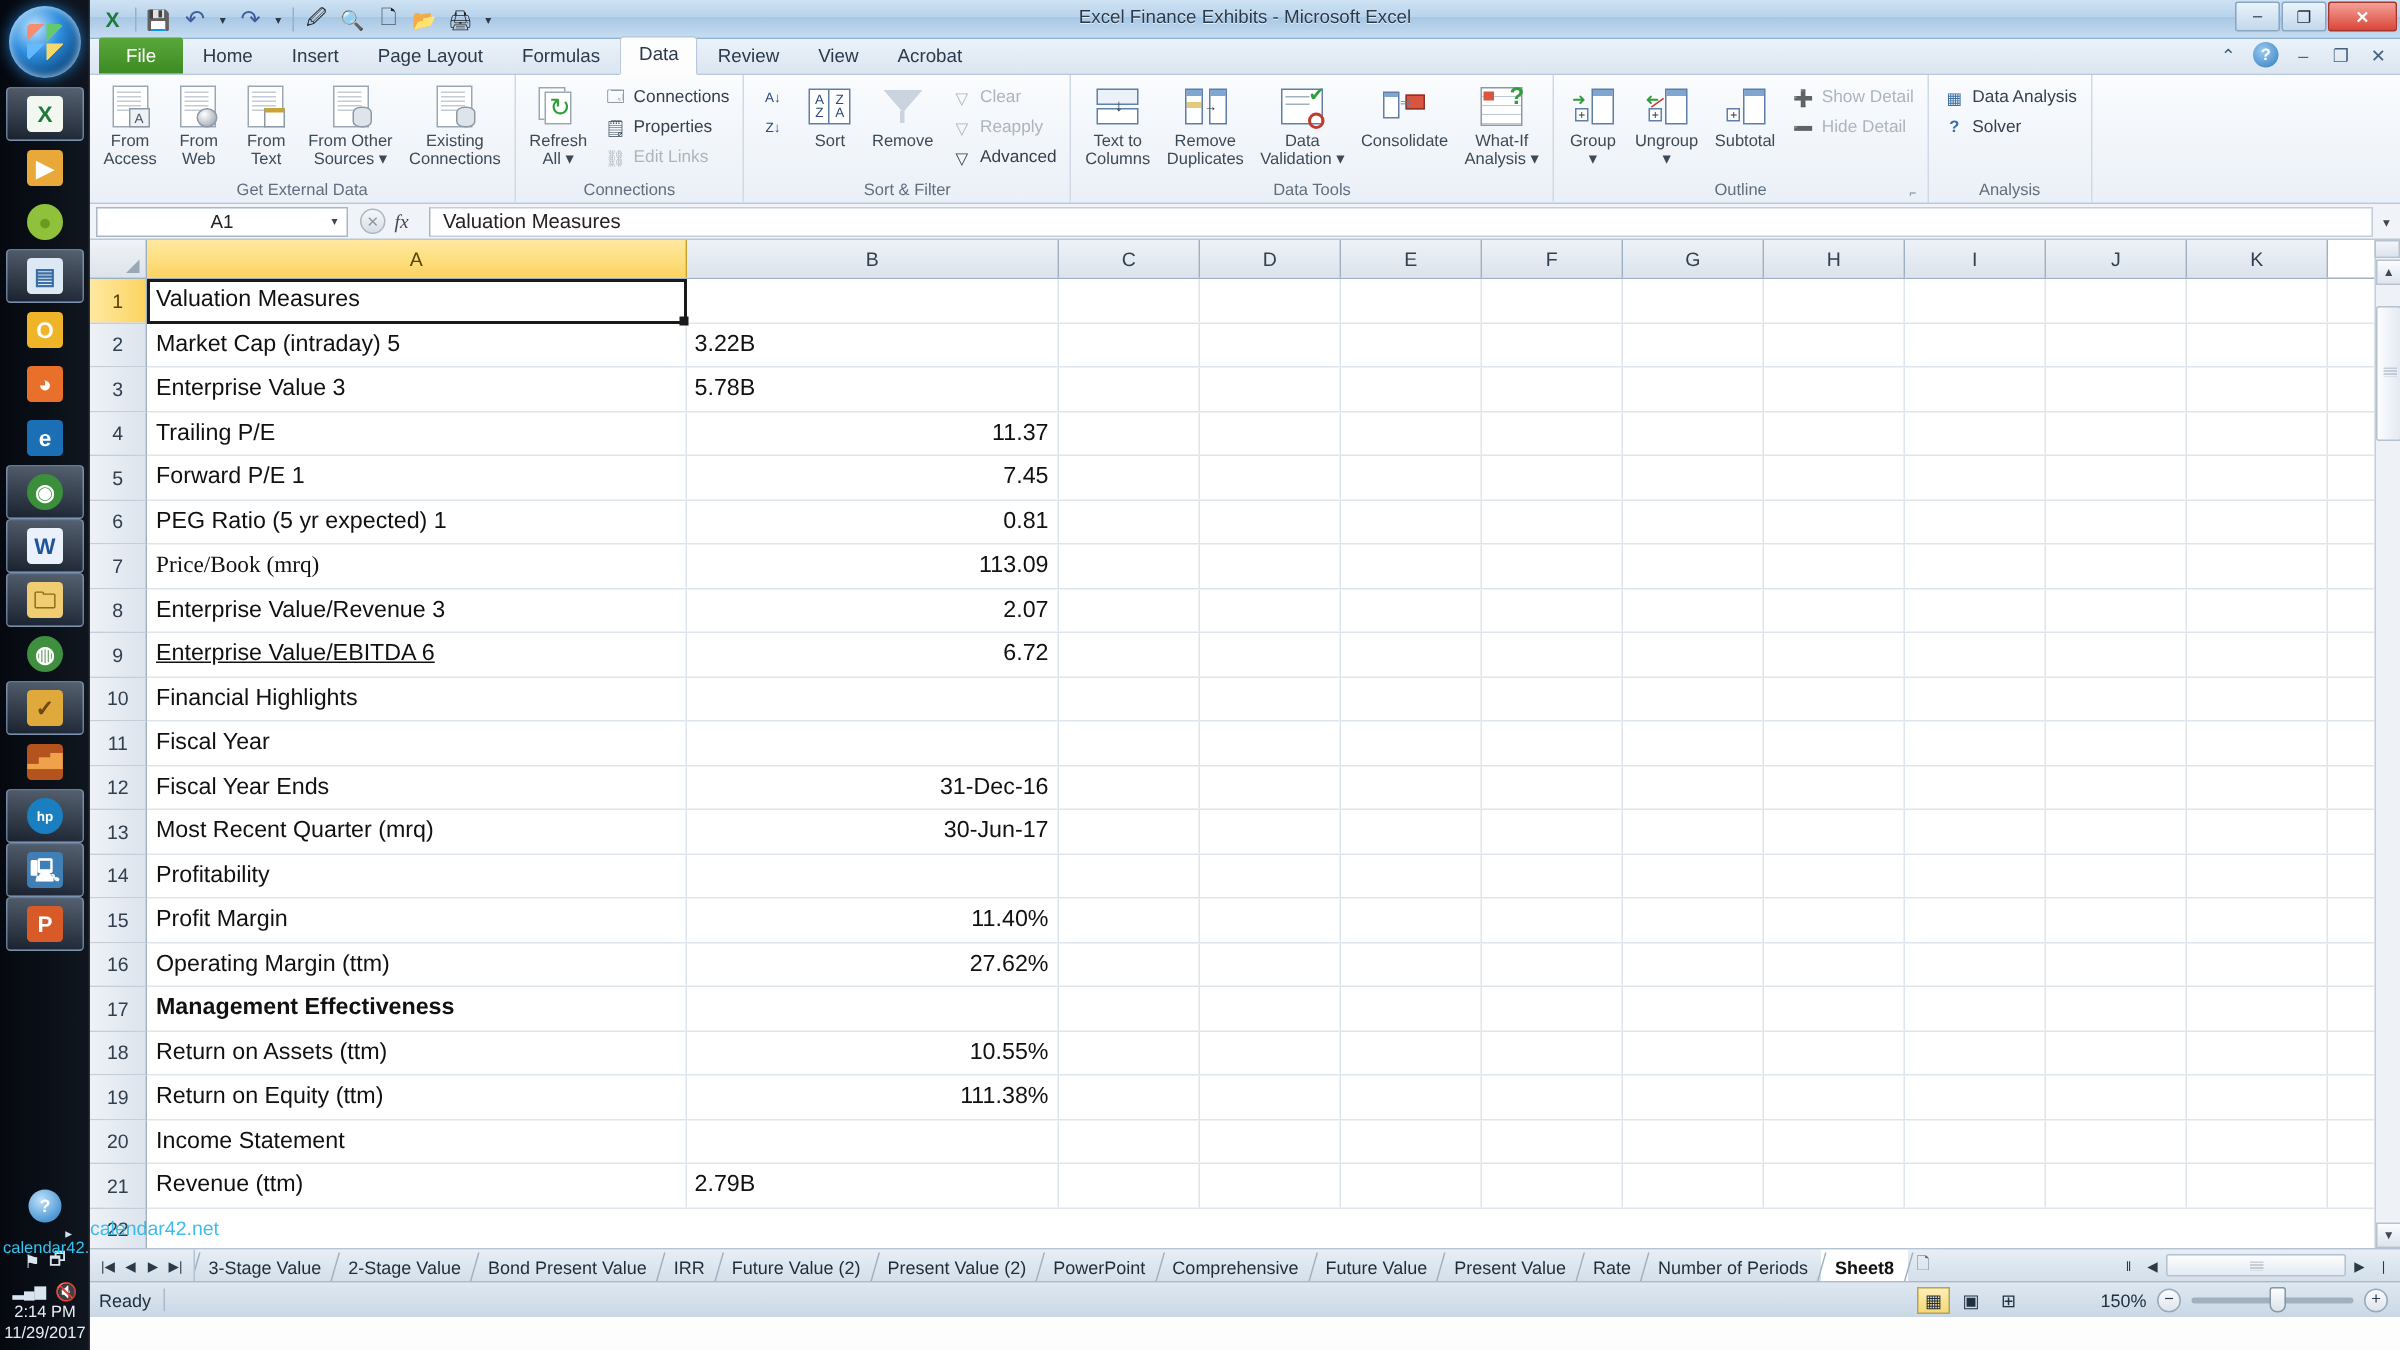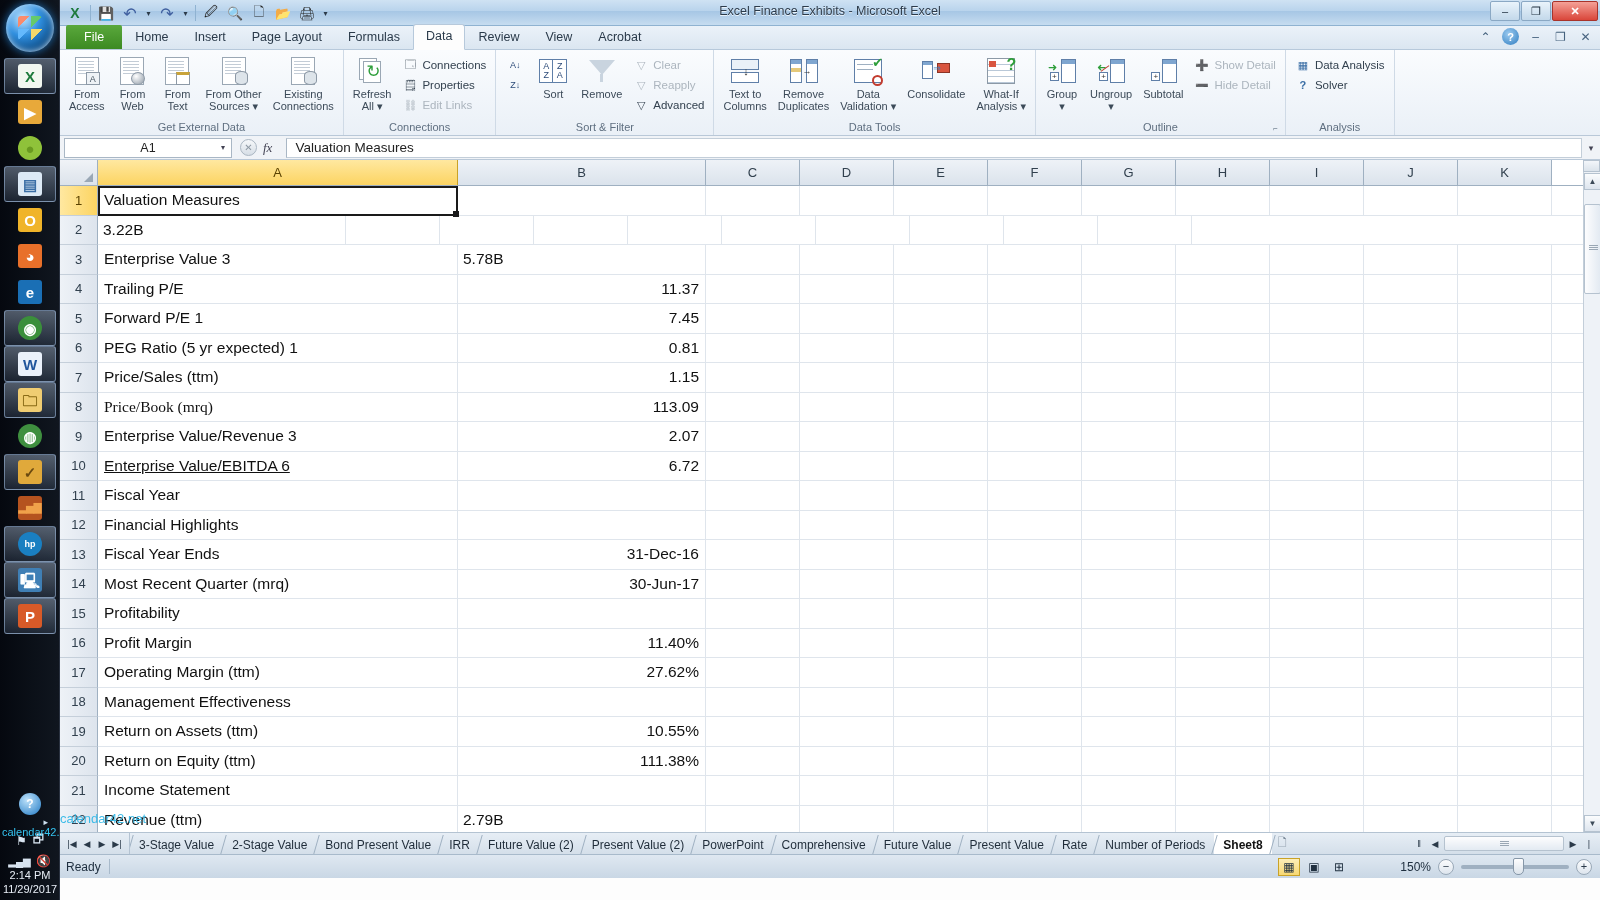--- a/index.html
+++ b/index.html
@@ -630,20 +630,21 @@
             <div class="cell" style="width: 94px; flex: 0 0 94px;"></div>
             <div class="cell" style="width: 94px; flex: 0 0 94px;"></div>
             <div class="cell" style="width: 94px; flex: 0 0 94px;"></div>
             <div class="cell" style="width: 94px; flex: 0 0 94px;"></div>
             <div class="cell" style="width: 94px; flex: 0 0 94px;"></div>
             <div class="cell" style="width: 94px; flex: 0 0 94px;"></div>
             <div class="cell" style="width: 94px; flex: 0 0 94px;"></div>
             <div class="cell" style="width: 94px; flex: 0 0 94px;"></div>
           </div>
           <div class="row">
+            <div class="cell a" style="width: 360px; flex: 0 0 360px;">Market Cap (intraday) 5</div>
             <div class="cell" style="width: 248px; flex: 0 0 248px;">3.22B</div>
             <div class="cell" style="width: 94px; flex: 0 0 94px;"></div>
             <div class="cell" style="width: 94px; flex: 0 0 94px;"></div>
             <div class="cell" style="width: 94px; flex: 0 0 94px;"></div>
             <div class="cell" style="width: 94px; flex: 0 0 94px;"></div>
             <div class="cell" style="width: 94px; flex: 0 0 94px;"></div>
             <div class="cell" style="width: 94px; flex: 0 0 94px;"></div>
             <div class="cell" style="width: 94px; flex: 0 0 94px;"></div>
             <div class="cell" style="width: 94px; flex: 0 0 94px;"></div>
             <div class="cell" style="width: 94px; flex: 0 0 94px;"></div>
@@ -694,33 +695,20 @@
             <div class="cell" style="width: 94px; flex: 0 0 94px;"></div>
             <div class="cell" style="width: 94px; flex: 0 0 94px;"></div>
             <div class="cell" style="width: 94px; flex: 0 0 94px;"></div>
             <div class="cell" style="width: 94px; flex: 0 0 94px;"></div>
             <div class="cell" style="width: 94px; flex: 0 0 94px;"></div>
             <div class="cell" style="width: 94px; flex: 0 0 94px;"></div>
             <div class="cell" style="width: 94px; flex: 0 0 94px;"></div>
             <div class="cell" style="width: 94px; flex: 0 0 94px;"></div>
           </div>
           <div class="row">
-            <div class="cell a" style="width: 360px; flex: 0 0 360px;">Price/Sales (ttm)</div>
-            <div class="cell num" style="width: 248px; flex: 0 0 248px;">1.15</div>
-            <div class="cell" style="width: 94px; flex: 0 0 94px;"></div>
-            <div class="cell" style="width: 94px; flex: 0 0 94px;"></div>
-            <div class="cell" style="width: 94px; flex: 0 0 94px;"></div>
-            <div class="cell" style="width: 94px; flex: 0 0 94px;"></div>
-            <div class="cell" style="width: 94px; flex: 0 0 94px;"></div>
-            <div class="cell" style="width: 94px; flex: 0 0 94px;"></div>
-            <div class="cell" style="width: 94px; flex: 0 0 94px;"></div>
-            <div class="cell" style="width: 94px; flex: 0 0 94px;"></div>
-            <div class="cell" style="width: 94px; flex: 0 0 94px;"></div>
-          </div>
-          <div class="row">
             <div class="cell a" style="width: 360px; flex: 0 0 360px; font-family: Liberation Serif, serif;">Price/Book (mrq)</div>
             <div class="cell num" style="width: 248px; flex: 0 0 248px;">113.09</div>
             <div class="cell" style="width: 94px; flex: 0 0 94px;"></div>
             <div class="cell" style="width: 94px; flex: 0 0 94px;"></div>
             <div class="cell" style="width: 94px; flex: 0 0 94px;"></div>
             <div class="cell" style="width: 94px; flex: 0 0 94px;"></div>
             <div class="cell" style="width: 94px; flex: 0 0 94px;"></div>
             <div class="cell" style="width: 94px; flex: 0 0 94px;"></div>
             <div class="cell" style="width: 94px; flex: 0 0 94px;"></div>
             <div class="cell" style="width: 94px; flex: 0 0 94px;"></div>
@@ -746,46 +734,46 @@
             <div class="cell" style="width: 94px; flex: 0 0 94px;"></div>
             <div class="cell" style="width: 94px; flex: 0 0 94px;"></div>
             <div class="cell" style="width: 94px; flex: 0 0 94px;"></div>
             <div class="cell" style="width: 94px; flex: 0 0 94px;"></div>
             <div class="cell" style="width: 94px; flex: 0 0 94px;"></div>
             <div class="cell" style="width: 94px; flex: 0 0 94px;"></div>
             <div class="cell" style="width: 94px; flex: 0 0 94px;"></div>
             <div class="cell" style="width: 94px; flex: 0 0 94px;"></div>
           </div>
           <div class="row">
+            <div class="cell a" style="width: 360px; flex: 0 0 360px;">Financial Highlights</div>
+            <div class="cell num" style="width: 248px; flex: 0 0 248px;"></div>
+            <div class="cell" style="width: 94px; flex: 0 0 94px;"></div>
+            <div class="cell" style="width: 94px; flex: 0 0 94px;"></div>
+            <div class="cell" style="width: 94px; flex: 0 0 94px;"></div>
+            <div class="cell" style="width: 94px; flex: 0 0 94px;"></div>
+            <div class="cell" style="width: 94px; flex: 0 0 94px;"></div>
+            <div class="cell" style="width: 94px; flex: 0 0 94px;"></div>
+            <div class="cell" style="width: 94px; flex: 0 0 94px;"></div>
+            <div class="cell" style="width: 94px; flex: 0 0 94px;"></div>
+            <div class="cell" style="width: 94px; flex: 0 0 94px;"></div>
+          </div>
+          <div class="row">
             <div class="cell a" style="width: 360px; flex: 0 0 360px;">Fiscal Year</div>
             <div class="cell num" style="width: 248px; flex: 0 0 248px;"></div>
             <div class="cell" style="width: 94px; flex: 0 0 94px;"></div>
             <div class="cell" style="width: 94px; flex: 0 0 94px;"></div>
             <div class="cell" style="width: 94px; flex: 0 0 94px;"></div>
             <div class="cell" style="width: 94px; flex: 0 0 94px;"></div>
             <div class="cell" style="width: 94px; flex: 0 0 94px;"></div>
             <div class="cell" style="width: 94px; flex: 0 0 94px;"></div>
             <div class="cell" style="width: 94px; flex: 0 0 94px;"></div>
             <div class="cell" style="width: 94px; flex: 0 0 94px;"></div>
             <div class="cell" style="width: 94px; flex: 0 0 94px;"></div>
           </div>
           <div class="row">
-            <div class="cell a" style="width: 360px; flex: 0 0 360px;">Financial Highlights</div>
-            <div class="cell num" style="width: 248px; flex: 0 0 248px;"></div>
-            <div class="cell" style="width: 94px; flex: 0 0 94px;"></div>
-            <div class="cell" style="width: 94px; flex: 0 0 94px;"></div>
-            <div class="cell" style="width: 94px; flex: 0 0 94px;"></div>
-            <div class="cell" style="width: 94px; flex: 0 0 94px;"></div>
-            <div class="cell" style="width: 94px; flex: 0 0 94px;"></div>
-            <div class="cell" style="width: 94px; flex: 0 0 94px;"></div>
-            <div class="cell" style="width: 94px; flex: 0 0 94px;"></div>
-            <div class="cell" style="width: 94px; flex: 0 0 94px;"></div>
-            <div class="cell" style="width: 94px; flex: 0 0 94px;"></div>
-          </div>
-          <div class="row">
             <div class="cell a" style="width: 360px; flex: 0 0 360px;">Fiscal Year Ends</div>
             <div class="cell num" style="width: 248px; flex: 0 0 248px;">31-Dec-16</div>
             <div class="cell" style="width: 94px; flex: 0 0 94px;"></div>
             <div class="cell" style="width: 94px; flex: 0 0 94px;"></div>
             <div class="cell" style="width: 94px; flex: 0 0 94px;"></div>
             <div class="cell" style="width: 94px; flex: 0 0 94px;"></div>
             <div class="cell" style="width: 94px; flex: 0 0 94px;"></div>
             <div class="cell" style="width: 94px; flex: 0 0 94px;"></div>
             <div class="cell" style="width: 94px; flex: 0 0 94px;"></div>
             <div class="cell" style="width: 94px; flex: 0 0 94px;"></div>
@@ -837,21 +825,21 @@
             <div class="cell" style="width: 94px; flex: 0 0 94px;"></div>
             <div class="cell" style="width: 94px; flex: 0 0 94px;"></div>
             <div class="cell" style="width: 94px; flex: 0 0 94px;"></div>
             <div class="cell" style="width: 94px; flex: 0 0 94px;"></div>
             <div class="cell" style="width: 94px; flex: 0 0 94px;"></div>
             <div class="cell" style="width: 94px; flex: 0 0 94px;"></div>
             <div class="cell" style="width: 94px; flex: 0 0 94px;"></div>
             <div class="cell" style="width: 94px; flex: 0 0 94px;"></div>
           </div>
           <div class="row">
-            <div class="cell a" style="width: 360px; flex: 0 0 360px;">Management Effectiveness</div>
+            <div class="cell a" style="width: 360px; flex: 0 0 360px; font-weight: bold;">Management Effectiveness</div>
             <div class="cell num" style="width: 248px; flex: 0 0 248px;"></div>
             <div class="cell" style="width: 94px; flex: 0 0 94px;"></div>
             <div class="cell" style="width: 94px; flex: 0 0 94px;"></div>
             <div class="cell" style="width: 94px; flex: 0 0 94px;"></div>
             <div class="cell" style="width: 94px; flex: 0 0 94px;"></div>
             <div class="cell" style="width: 94px; flex: 0 0 94px;"></div>
             <div class="cell" style="width: 94px; flex: 0 0 94px;"></div>
             <div class="cell" style="width: 94px; flex: 0 0 94px;"></div>
             <div class="cell" style="width: 94px; flex: 0 0 94px;"></div>
             <div class="cell" style="width: 94px; flex: 0 0 94px;"></div>

